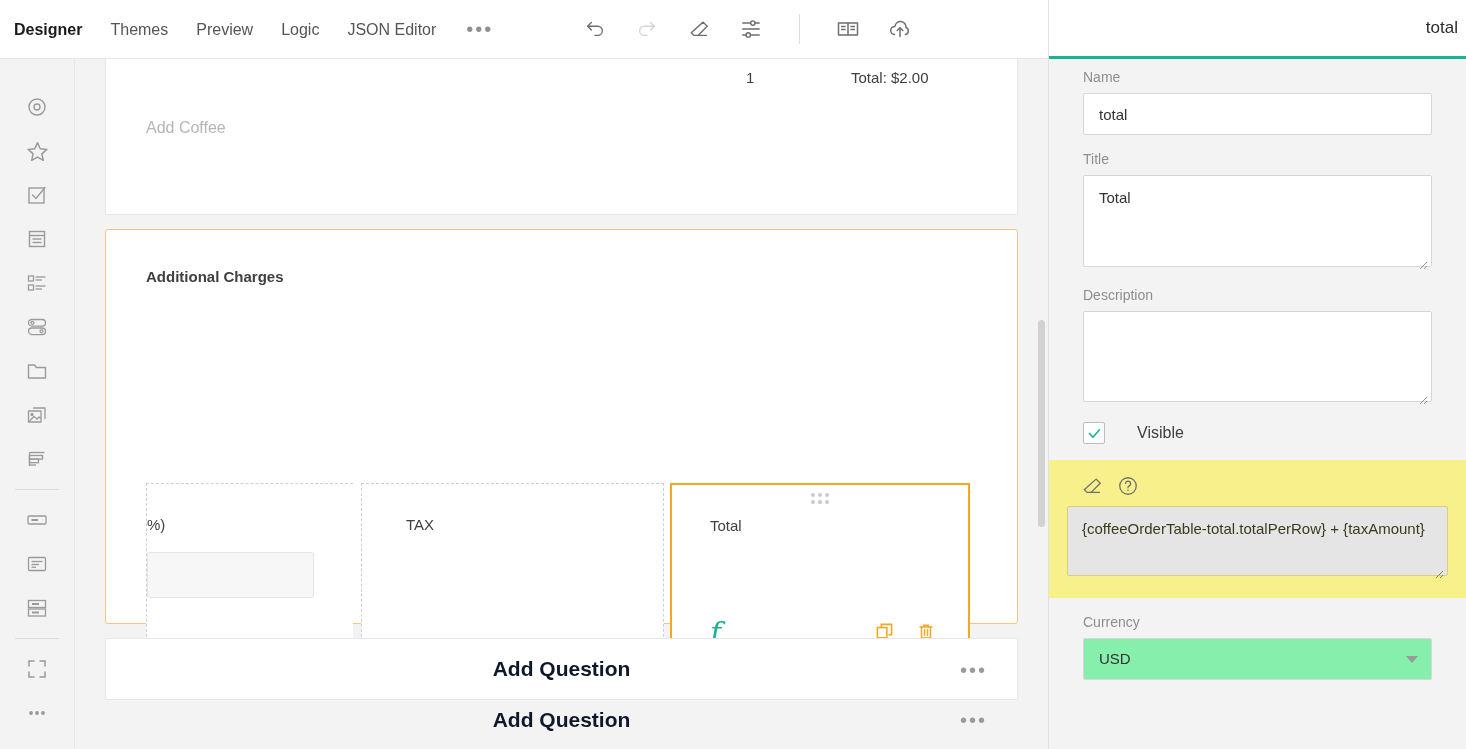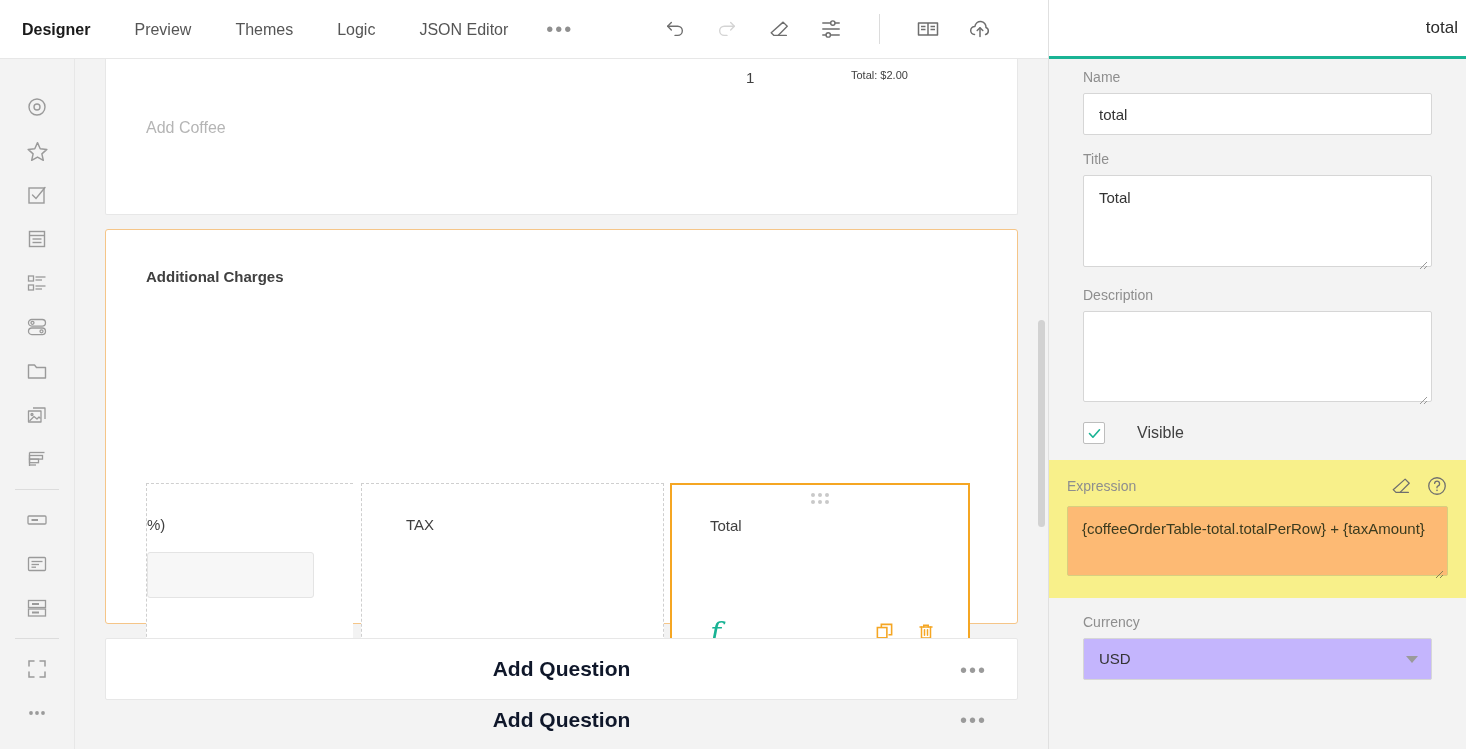--- a/index.html
+++ b/index.html
@@ -15,21 +15,21 @@
 
   
   .topbar {
     position: absolute; left: 0; top: 0; width: 1048px; height: 59px;
     background: #fff;
     display: flex; align-items: center;
     border-bottom: 1px solid #e7e7e7;
   }
   .tabs { display: flex; align-items: center; height: 59px; }
   .tab {
-    padding: 0 22px; height: 59px; line-height: 59px;
+    padding: 0 14px; height: 59px; line-height: 59px;
     font-size: 16px; color: #555; cursor: pointer; white-space: nowrap;
   }
   .tab.active { color: #1a1a1a; font-weight: bold; }
   .tab.dots { color: #8f8f8f; font-size: 20px; letter-spacing: 2px; padding: 0 16px; }
 
   .tool-group { display: flex; align-items: center; margin-left: 72px; gap: 24px; }
   .tool-btn {
     width: 28px; height: 28px; display: flex; align-items: center; justify-content: center;
     cursor: pointer; color: #6e6e6e;
   }
@@ -58,21 +58,21 @@
   .card {
     background: #fff; border: 1px solid #e7e7e7; border-radius: 2px;
     margin: 0 30px 14px 30px;
   }
   .card-top {
     position: relative; height: 160px; margin-top: -4px;
     border-top: none;
   }
 
   .qty { position: absolute; left: 640px; top: 14px; font-size: 15px; color: #404040; }
-  .tot { position: absolute; left: 745px; top: 14px; font-size: 11px; color: #404040; }
+  .tot { position: absolute; left: 745px; top: 14px; font-size: 15px; color: #404040; }
   .add-coffee { position: absolute; left: 40px; top: 64px; font-size: 16px; color: #b5b5b5; }
 
   
   .panel-charges {
     position: relative;
     border: 1px solid #f5c588; border-radius: 3px; background: #fff;
     margin: 0 30px 14px 30px; height: 395px;
   }
   .panel-title {
     position: absolute; left: 40px; top: 38px;
@@ -194,48 +194,48 @@
   .chk-label { font-size: 16px; color: #404040; }
 
   .expr-block {
     background: #f8f08a; margin: 0 -34px; padding: 14px 18px 18px 18px;
   }
   .expr-head { display: flex; align-items: center; height: 24px; margin-bottom: 8px; }
   .expr-head .lbl { font-size: 14px; color: #8e8e8e; flex: 1; }
   .expr-head .ic { color: #6e6e6e; margin-left: 14px; cursor: pointer; display: flex; }
   .expr-block textarea {
     width: 100%; padding: 10px 14px;
-    border: 1px solid #d8cf7f; background: #fdba74; border-radius: 2px;
+    border: 1px solid #d8cf7f; background: #e5e5e5; border-radius: 2px;
     font-size: 15px; color: #3b3b1f; outline: none; resize: none;
     font-family: "Liberation Sans", sans-serif; line-height: 1.6;
   }
 
   .sel-wrap { position: relative; }
   .sel {
     width: 100%; height: 42px; padding: 0 15px; line-height: 40px;
-    border: 1px solid #d6d6d6; background: #c4b5fd; border-radius: 2px;
+    border: 1px solid #d6d6d6; background: #86efac; border-radius: 2px;
     font-size: 15px; color: #333; cursor: pointer;
   }
   .caret {
     position: absolute; right: 14px; top: 18px;
     width: 0; height: 0; border-left: 6px solid transparent;
     border-right: 6px solid transparent; border-top: 7px solid #9a9a9a;
     pointer-events: none;
   }
 </style>
 </head>
 <body>
 
 <div id="app">
 
   <div class="topbar">
     <div class="tabs">
       <div class="tab active">Designer</div>
+      <div class="tab">Themes</div>
       <div class="tab">Preview</div>
-      <div class="tab">Themes</div>
       <div class="tab">Logic</div>
       <div class="tab">JSON Editor</div>
       <div class="tab dots">•••</div>
     </div>
 
     <div class="tool-group">
       <div class="tool-btn">
         <svg width="22" height="22" viewBox="0 0 24 24" fill="none" stroke="currentColor" stroke-width="1.5" stroke-linecap="round" stroke-linejoin="round">
             <path d="M4 9h11a5 5 0 0 1 0 10h-3"></path>
             <polyline points="8 5 4 9 8 13"></polyline>
@@ -506,21 +506,20 @@
         <span class="chk">
           <svg width="15" height="15" viewBox="0 0 24 24" fill="none" stroke="#19b394" stroke-width="2.6" stroke-linecap="round" stroke-linejoin="round">
               <polyline points="4,12 9.5,18 20,6"></polyline>
             </svg>
         </span>
         <span class="chk-label">Visible</span>
       </div>
 
       <div class="expr-block">
         <div class="expr-head">
-          <span class="lbl">Expression</span>
           <span class="ic">
             <svg width="22" height="22" viewBox="0 0 24 24" fill="none" stroke="currentColor" stroke-width="1.4" stroke-linecap="round" stroke-linejoin="round">
                 <path d="M16.5 4.5 21 9 11 19H6.5L3.5 16 16.5 4.5z"></path>
                 <line x1="11" y1="19" x2="20" y2="19"></line>
               </svg>
           </span>
           <span class="ic">
             <svg width="22" height="22" viewBox="0 0 24 24" fill="none" stroke="currentColor" stroke-width="1.4">
                 <circle cx="12" cy="12" r="9"></circle>
                 <path d="M9.4 9.2a2.7 2.7 0 1 1 3.4 2.9c-.6.2-.8.7-.8 1.3v.6" stroke-linecap="round"></path>

